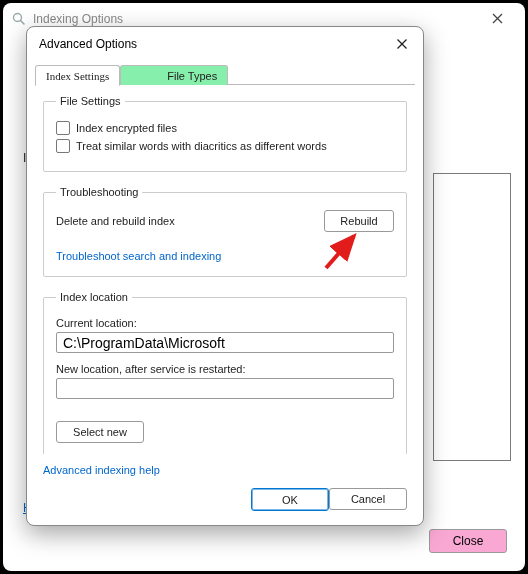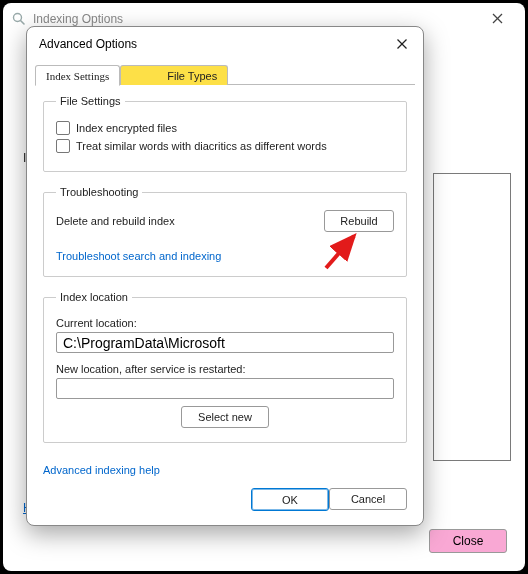--- a/index.html
+++ b/index.html
@@ -43,42 +43,42 @@
   }
   .tabstrip::after {
     content: ""; position: absolute; left: 8px; right: 8px; bottom: 0; height: 1px; background: #bbb;
   }
   .tab {
     font-size: 11px; padding: 4px 10px 3px; border: 1px solid #bbb; border-bottom: none;
     border-top-left-radius: 3px; border-top-right-radius: 3px; background: #fff;
     margin-right: 0px; position: relative; z-index: 1; color: #222;
   }
   .tab.active { background: #fff; border-bottom: 1px solid #fff; margin-bottom: -1px; z-index: 2; font-family: Liberation Serif, serif; }
-  .tab.inactive { background: #fde047; padding-left: 46px; }
+  .tab.inactive { background: #86efac; padding-left: 46px; }
   .content { flex: 1; padding: 10px 16px 8px; font-size: 11px; color: #222; overflow: hidden; }
   fieldset {
     border: 1px solid #ccc; border-radius: 2px; margin: 0 0 14px 0; padding: 10px 12px 14px;
   }
   legend { font-size: 11px; padding: 0 4px; color: #222; }
   .chk-row { display: flex; align-items: center; margin: 4px 0; }
   .chk {
     width: 14px; height: 14px; border: 1px solid #777; border-radius: 2px; margin-right: 6px; background: #fff;
   }
   .row-flex { display: flex; align-items: center; justify-content: space-between; margin: 2px 0 10px; }
   .btn {
     min-width: 70px; height: 22px; background: #fff; border: 1px solid #999;
     border-radius: 3px; font-size: 11px; padding: 0 10px; color: #222;
   }
   .link { color: #0066cc; font-size: 11px; cursor: default; }
   .textfield {
     width: 100%; height: 21px; border: 1px solid #999; border-radius: 2px;
     padding: 2px 6px; font-size: 14px; background: #fff;
   }
   .field-label { font-size: 11px; margin: 4px 0 3px; }
-  .right-align { display: flex; justify-content: center; margin-top: 7px; }
+  .right-align { display: flex; justify-content: flex-start; margin-top: 22px; }
   .help-link-row { padding: 6px 16px 0; }
   .bottom-buttons {
     display: flex; justify-content: flex-end; gap: 0; padding: 10px 16px 14px;
   }
   .btn-primary {
     min-width: 78px; height: 23px; background: #fff; border: 1px solid #0078d4;
     border-radius: 3px; font-size: 11px; color: #222; box-shadow: inset 0 0 0 1px #7bb8e8;
   }
   .arrow {
     position: absolute; left: 316px; top: 228px; pointer-events: none; z-index: 5;

